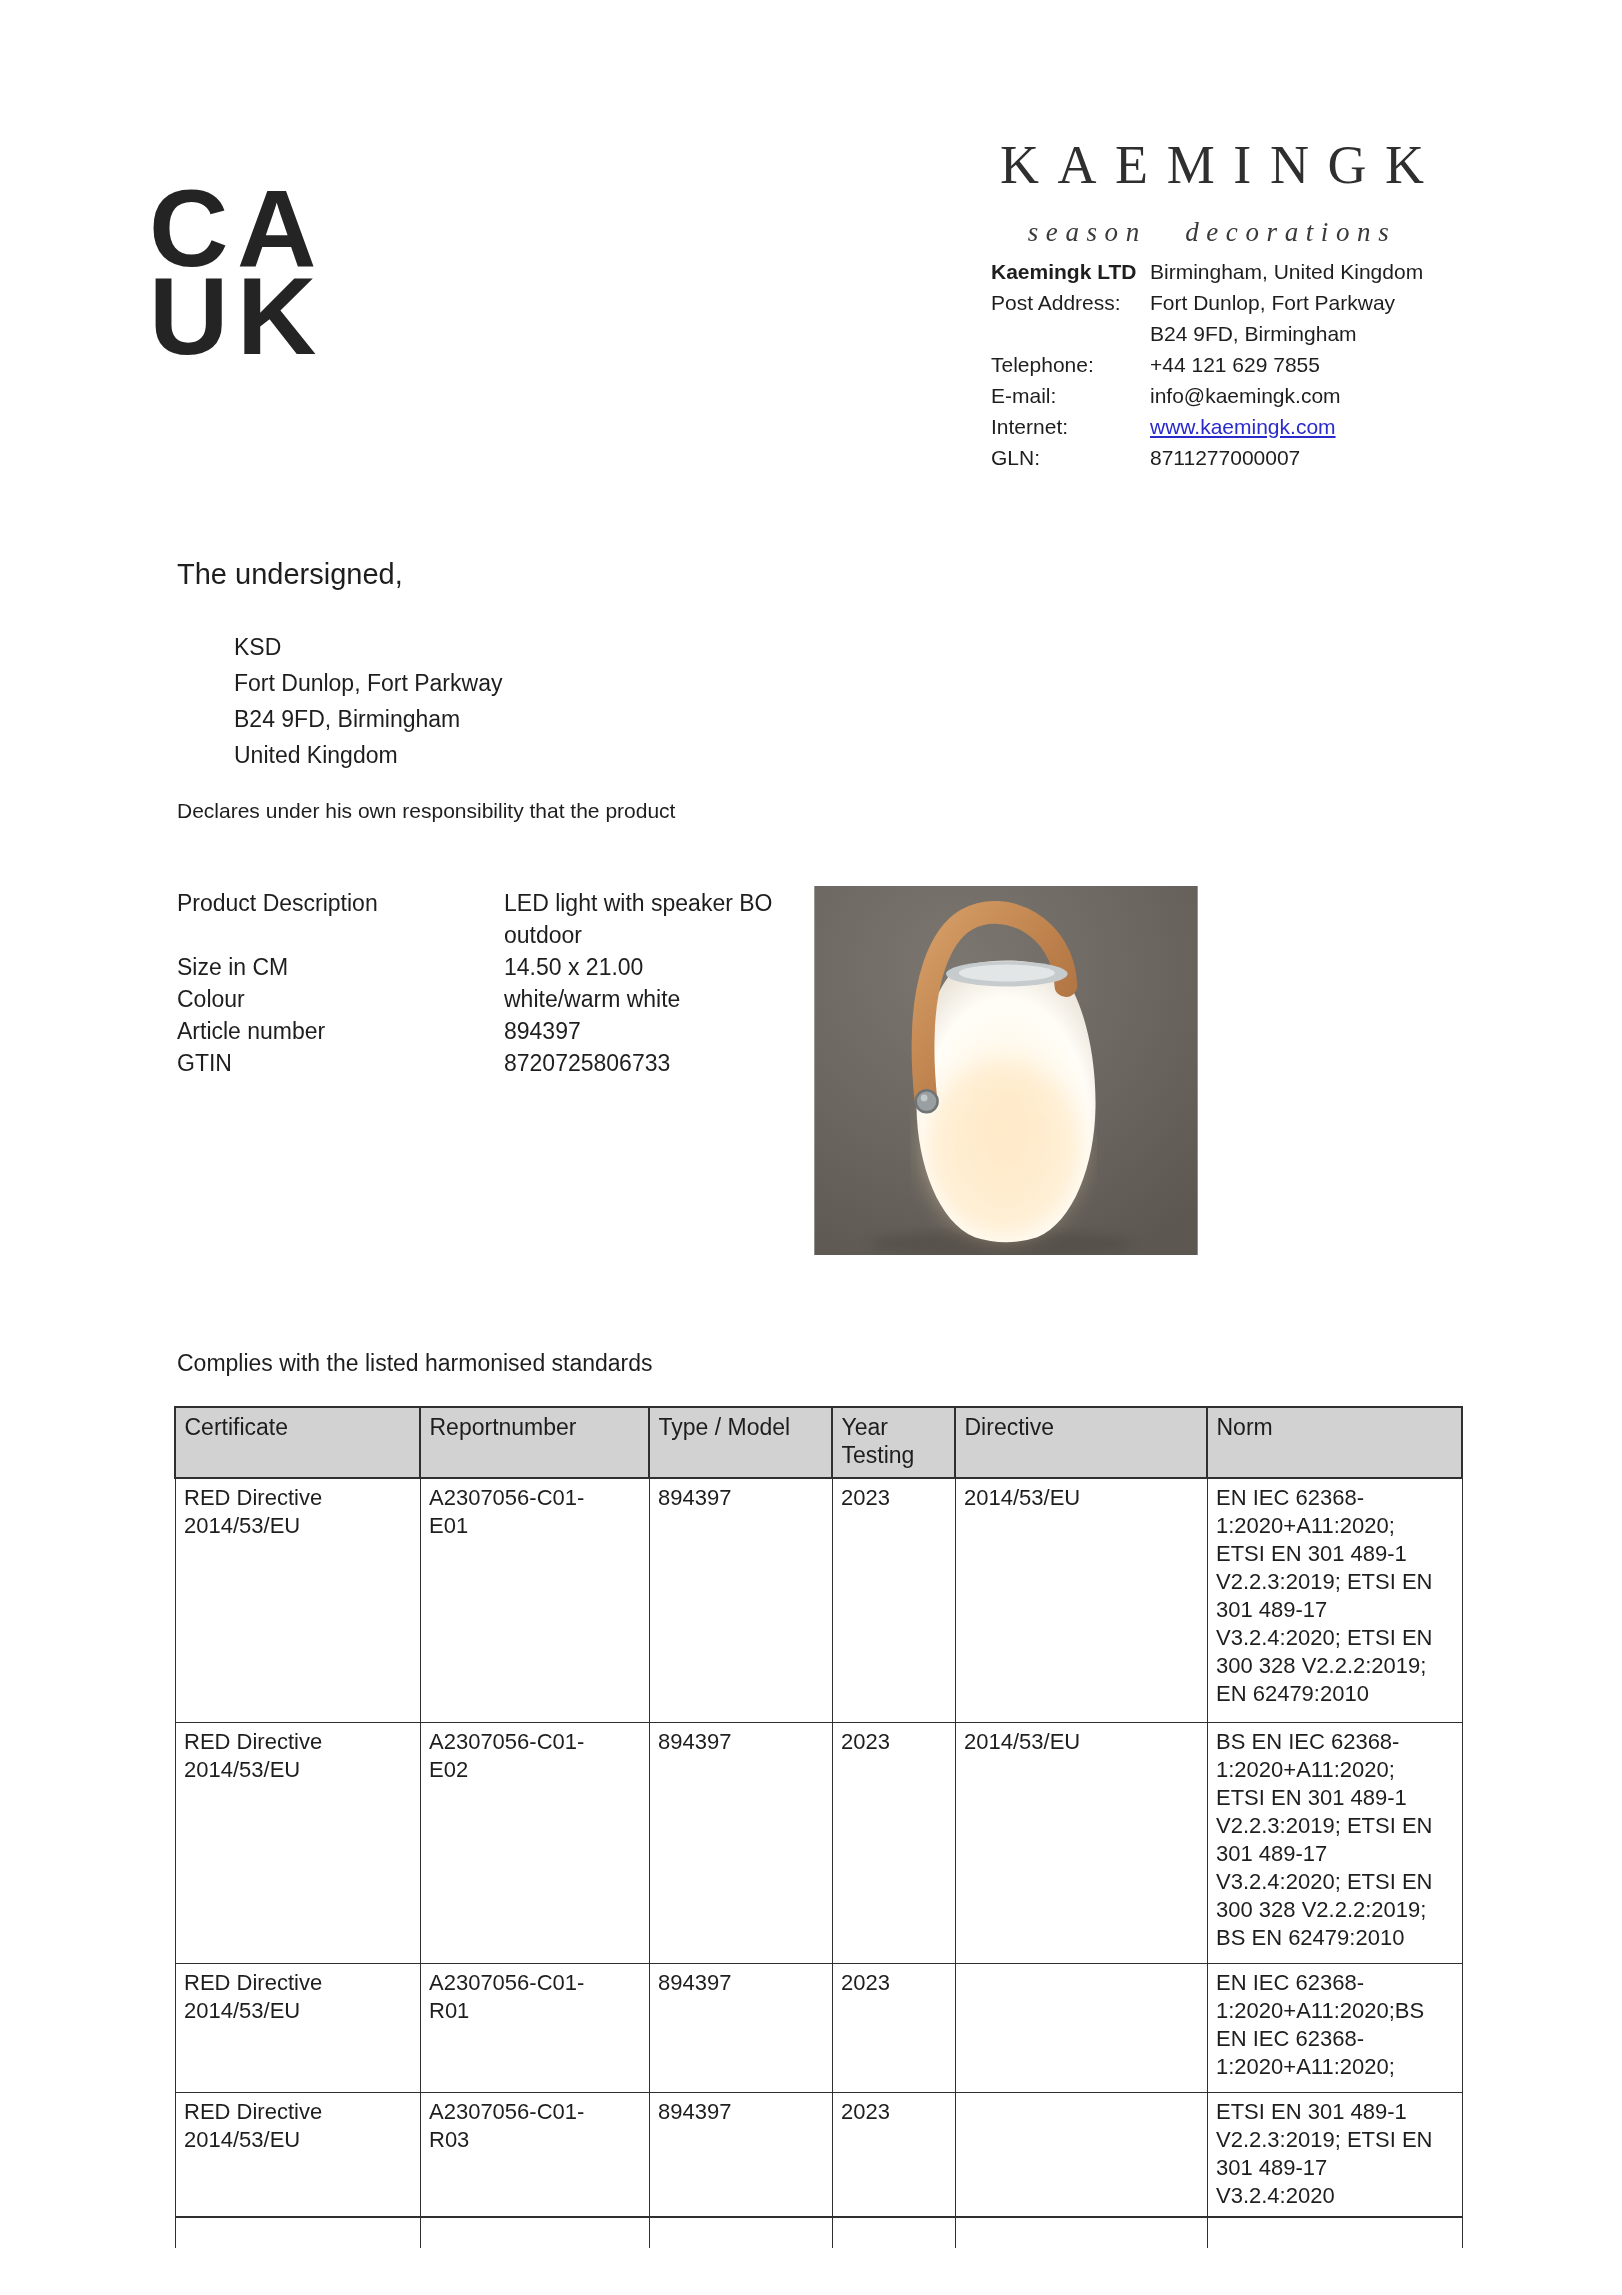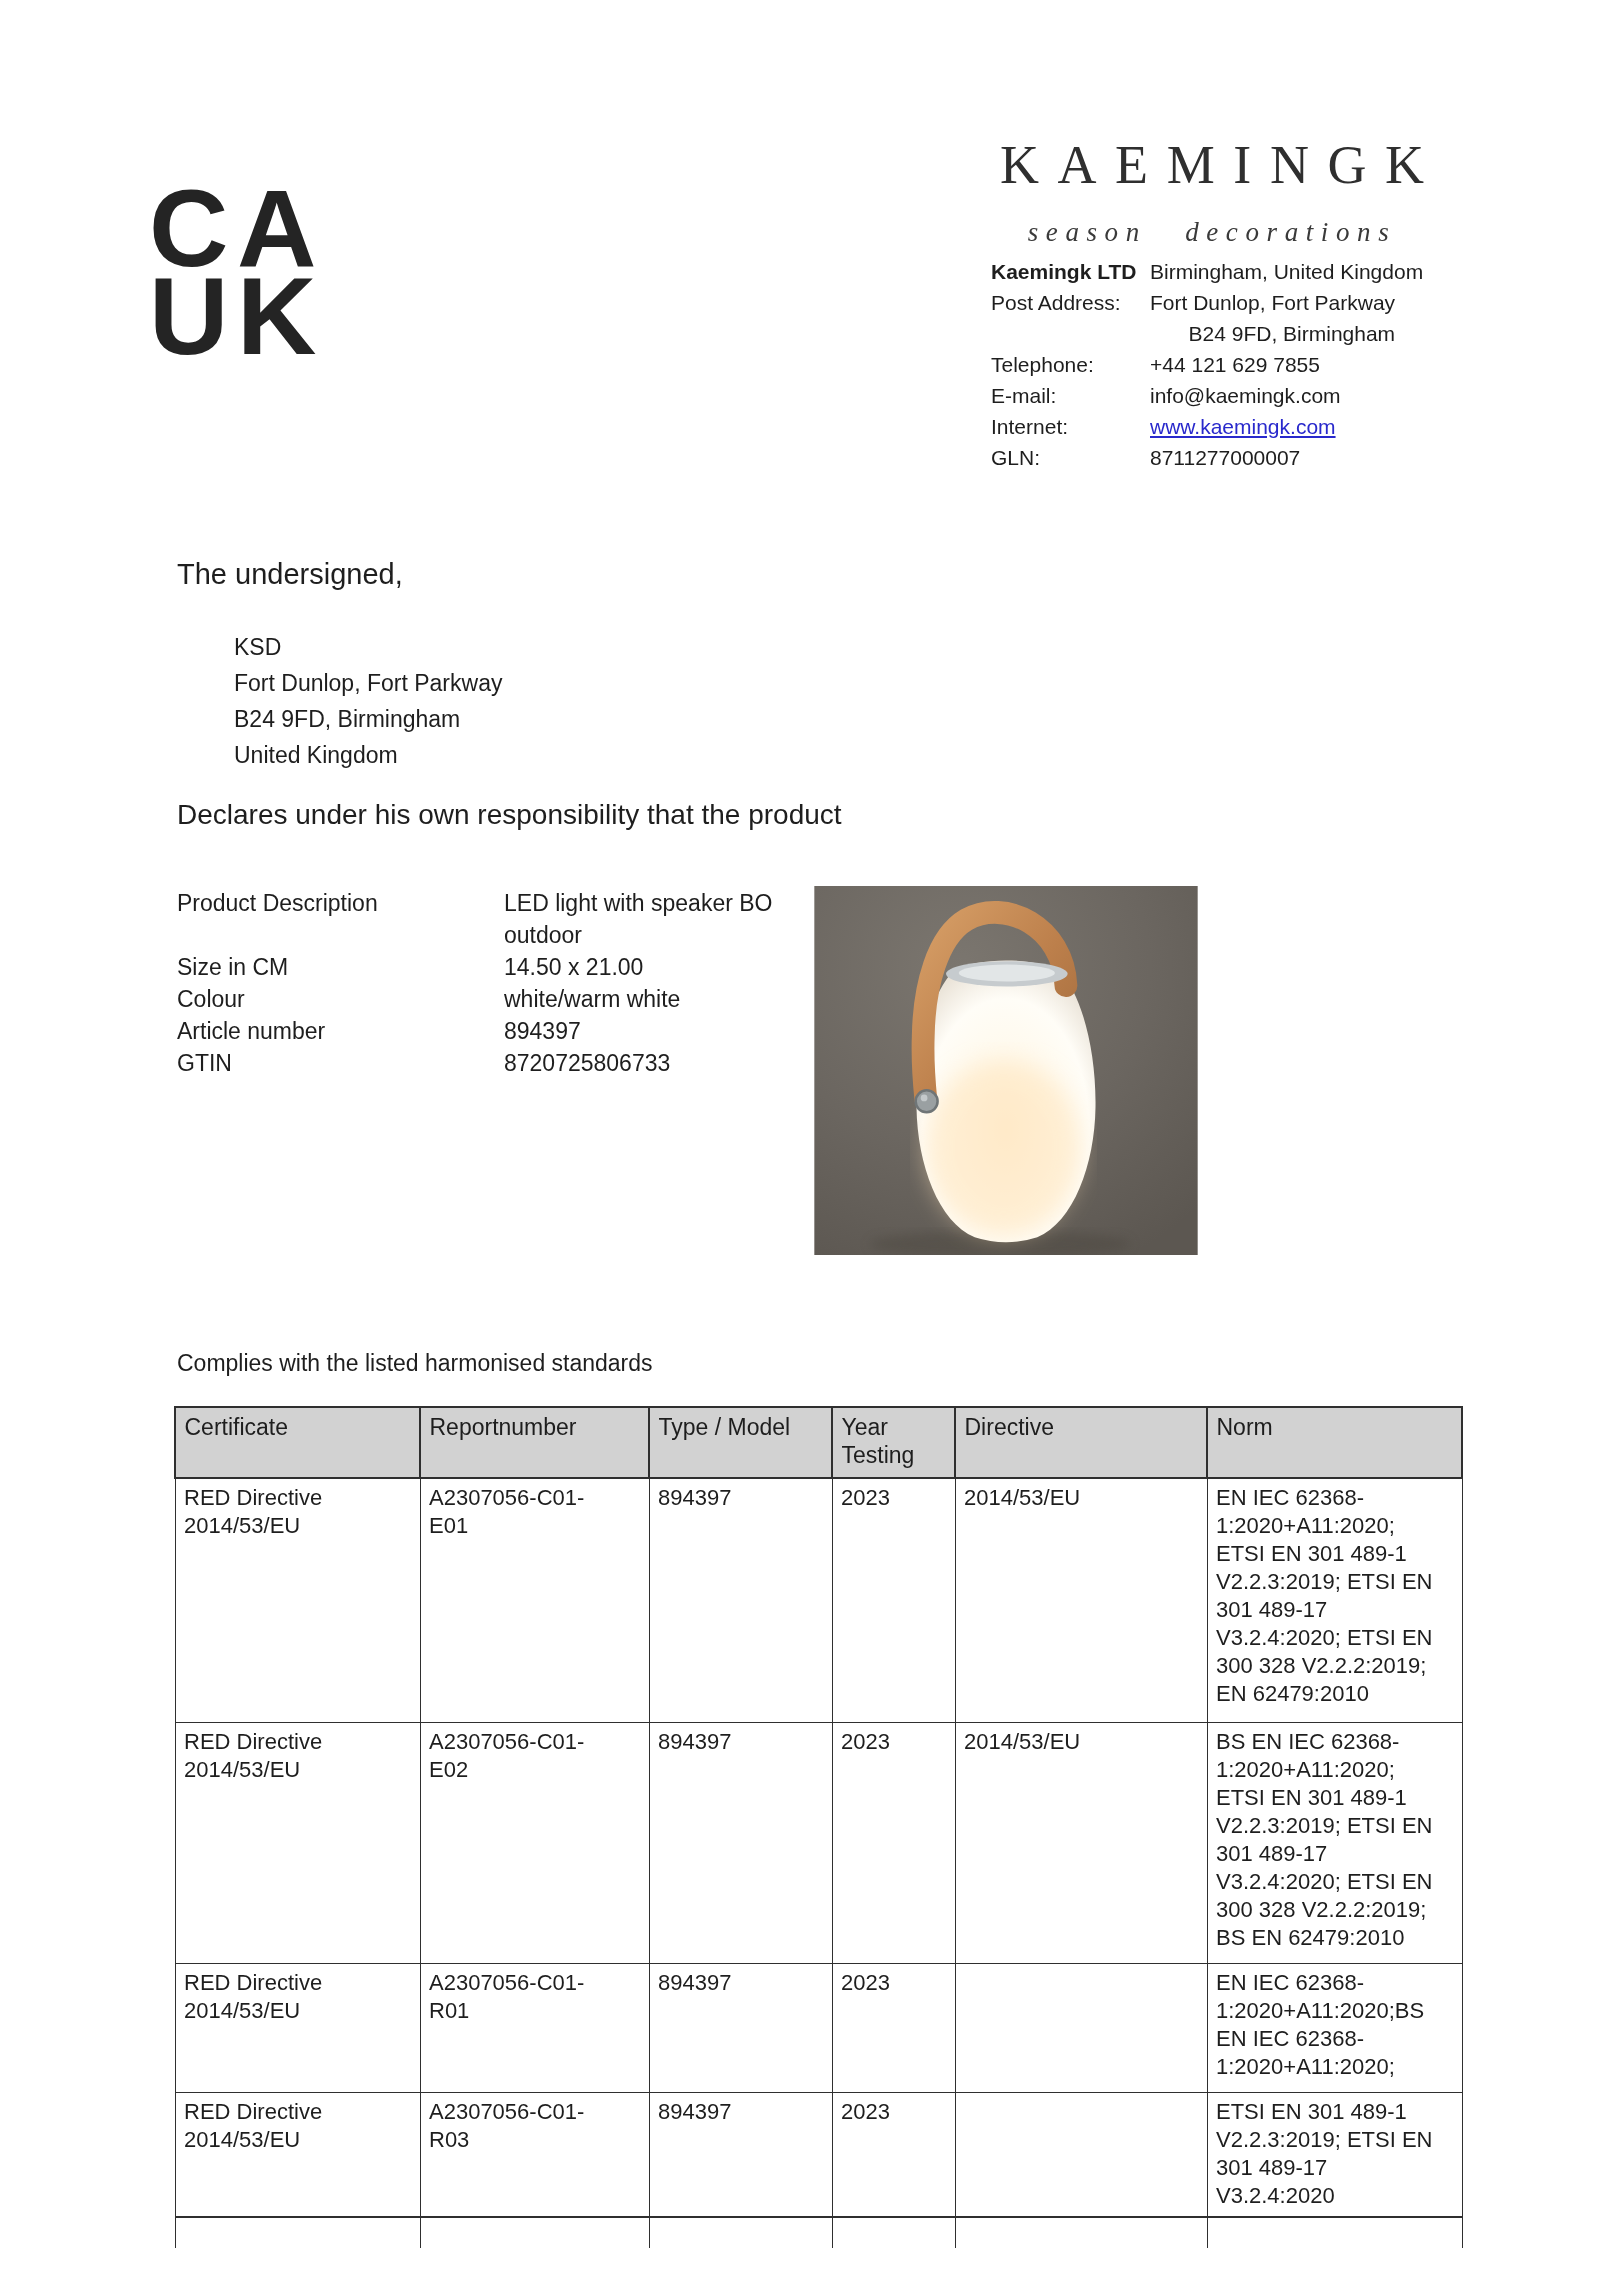--- a/index.html
+++ b/index.html
@@ -25,32 +25,32 @@
   }
   .tagline {
     font-family:Liberation Serif, serif; font-style:italic; font-size:27px;
     letter-spacing:7.6px; word-spacing:24px; color:#3a3a3a; margin-top:21px; white-space:nowrap;
   }
 
   
   .contact { position:absolute; left:991px; top:256px; font-size:21px; line-height:31px; }
   .contact-row { display:flex; align-items:flex-start; }
   .contact-label { width:159px; flex:none; }
-  .contact-value { white-space:pre-line;text-align:right; }
+  .contact-value { white-space:pre-line; }
   .company-name { font-weight:bold; }
   .link { color:#2929cc; text-decoration:underline; cursor:pointer; }
 
   
   .doc-title {
     position:absolute; left:176px; top:478px;
     font-size:40px; font-weight:bold; font-style:italic; color:#1f1f1f; white-space:nowrap;
   }
   .undersigned { position:absolute; left:177px; top:558px; font-size:29px; }
   .company-block { position:absolute; left:234px; top:629px; font-size:23px; line-height:36px; }
-  .declares { position:absolute; left:177px; top:799px; font-size:28px; }
+  .declares { position:absolute; left:177px; top:799px; font-size:21px; }
   .complies { position:absolute; left:177px; top:1350px; font-size:23px; }
 
   
   .product-fields { position:absolute; left:177px; top:887px; font-size:23px; line-height:32px; }
   .pf-row { display:flex; }
   .pf-label { width:327px; flex:none; }
   .pf-value { white-space:pre-line; }
 
   
   .photo { position:absolute; left:814px; top:886px; width:384px; height:369px; }

